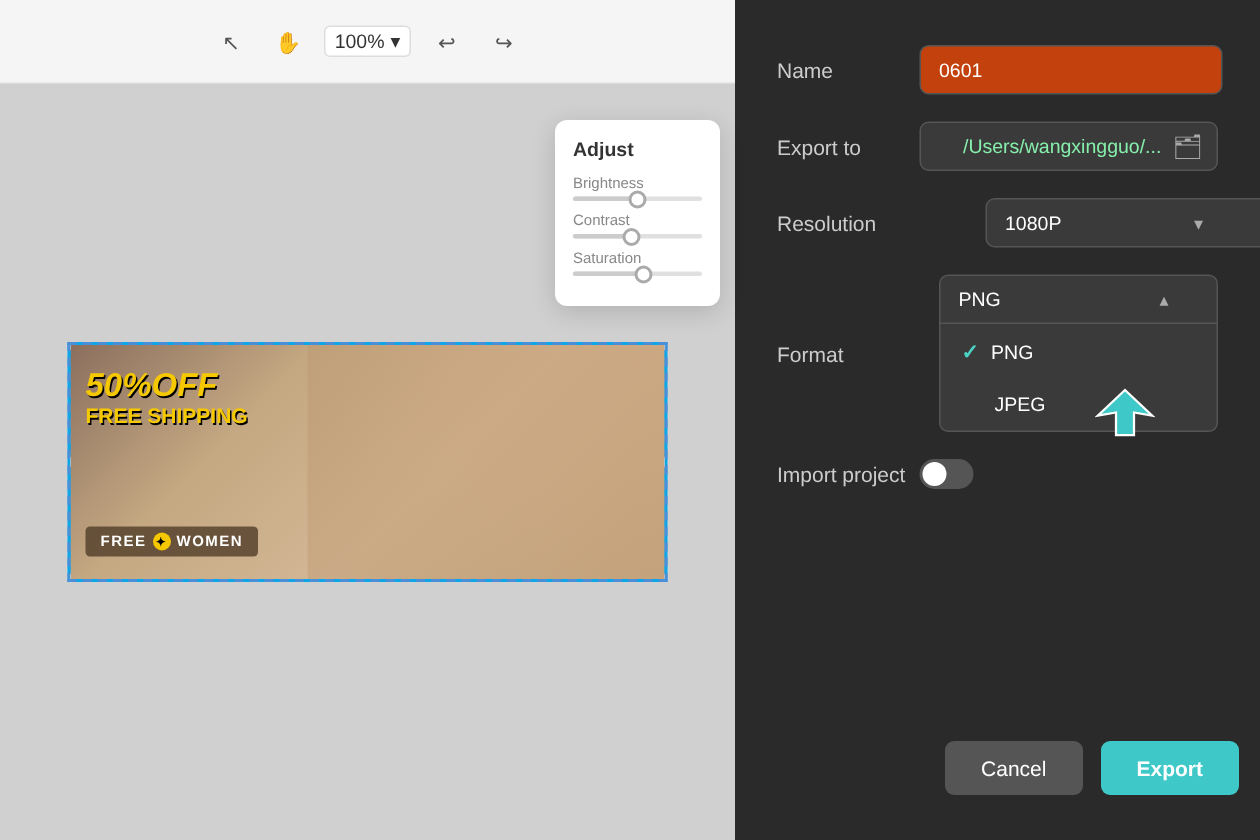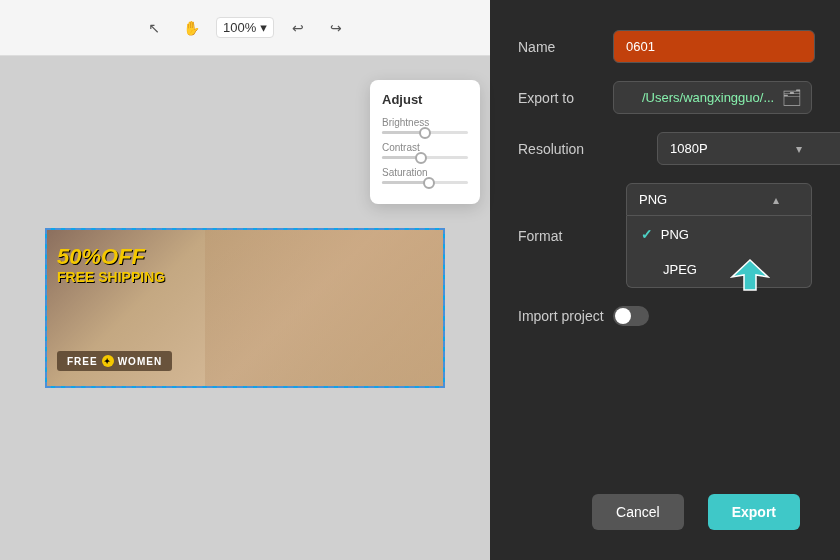--- a/index.html
+++ b/index.html
@@ -412,23 +412,23 @@
       background: #fff;
       border-radius: 50%;
       top: 2px;
       left: 2px;
     }
 
     
     .button-row {
       position: absolute;
       bottom: 30px;
-      right: 40px;
-      display: flex;
-      gap: 24px;
+      right: 14px;
+      display: flex;
+      gap: 12px;
       justify-content: center;
     }
 
     .btn-cancel {
       padding: 10px 24px;
       background: #555;
       color: #fff;
       border: none;
       border-radius: 6px;
       font-size: 14px;

